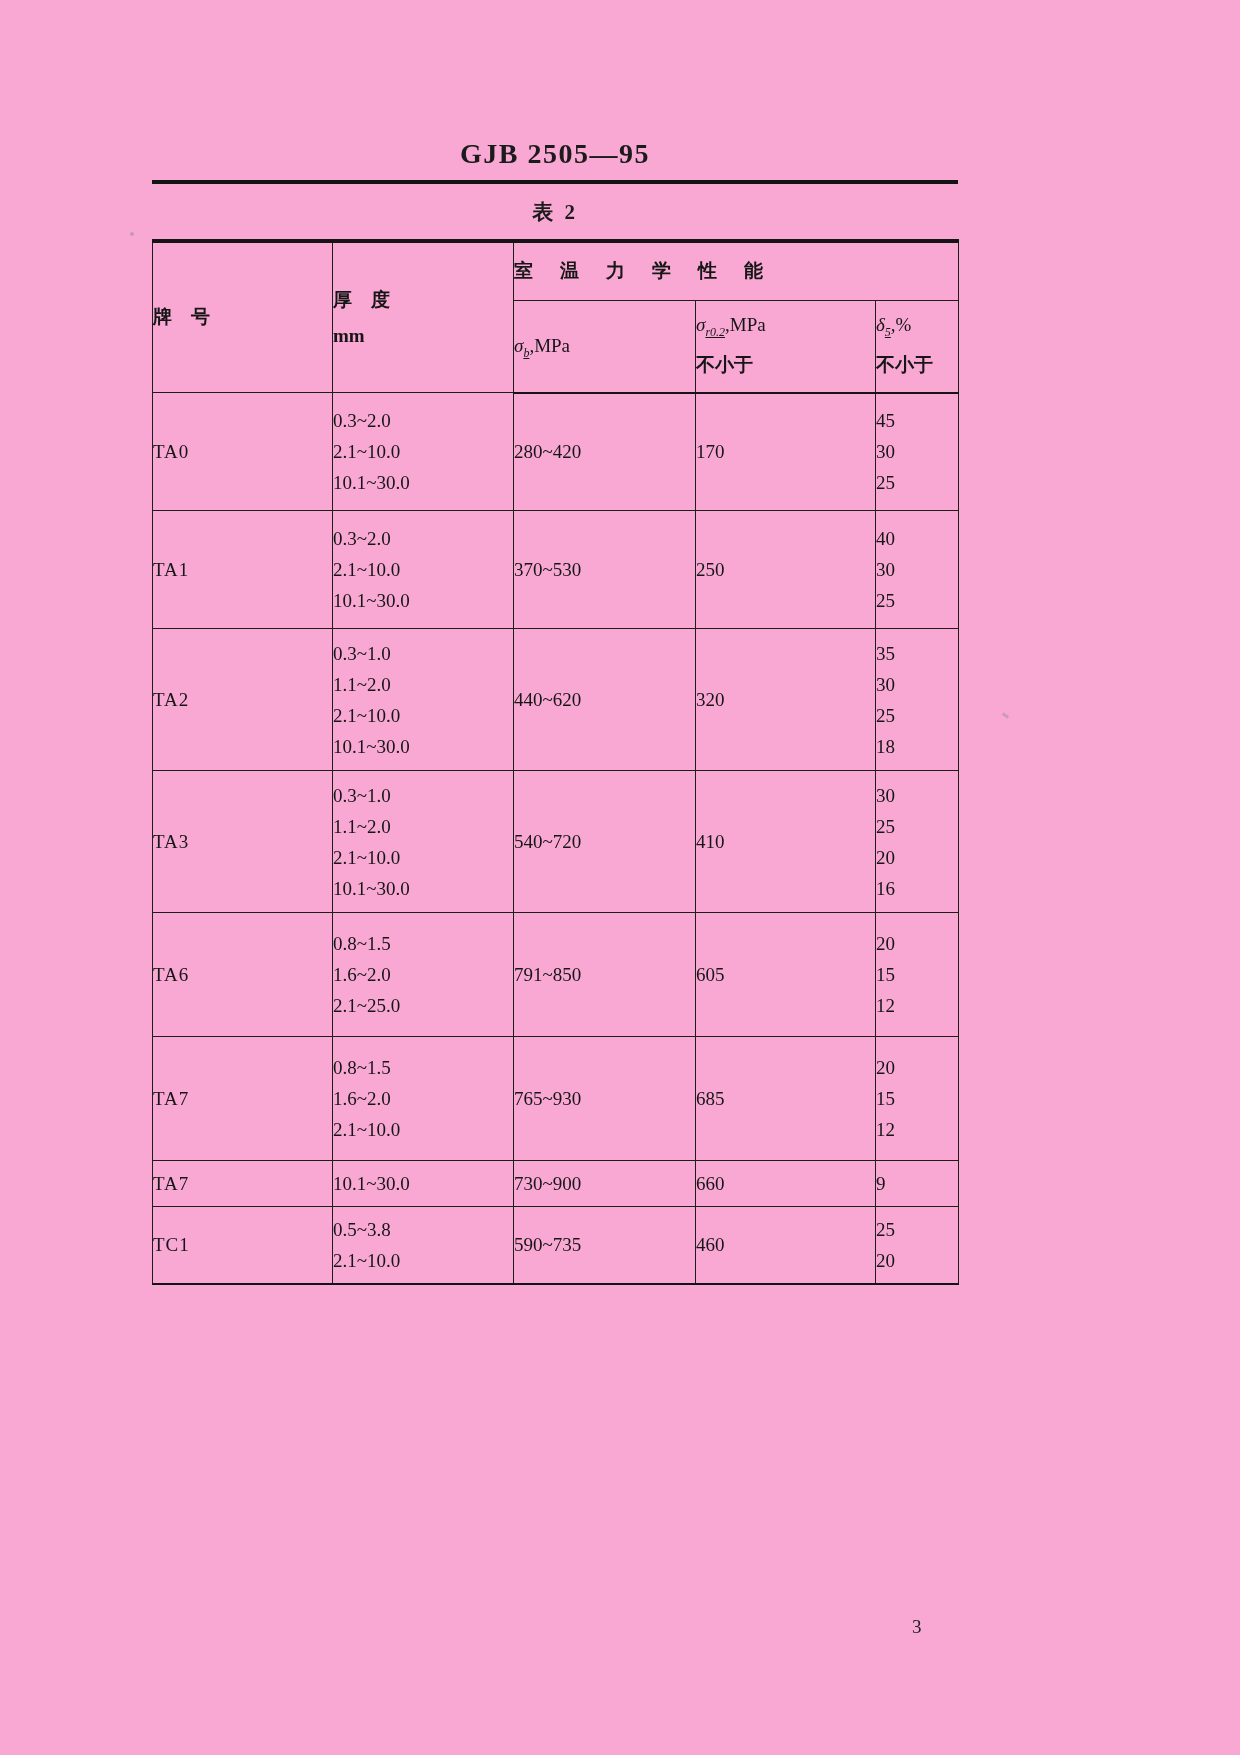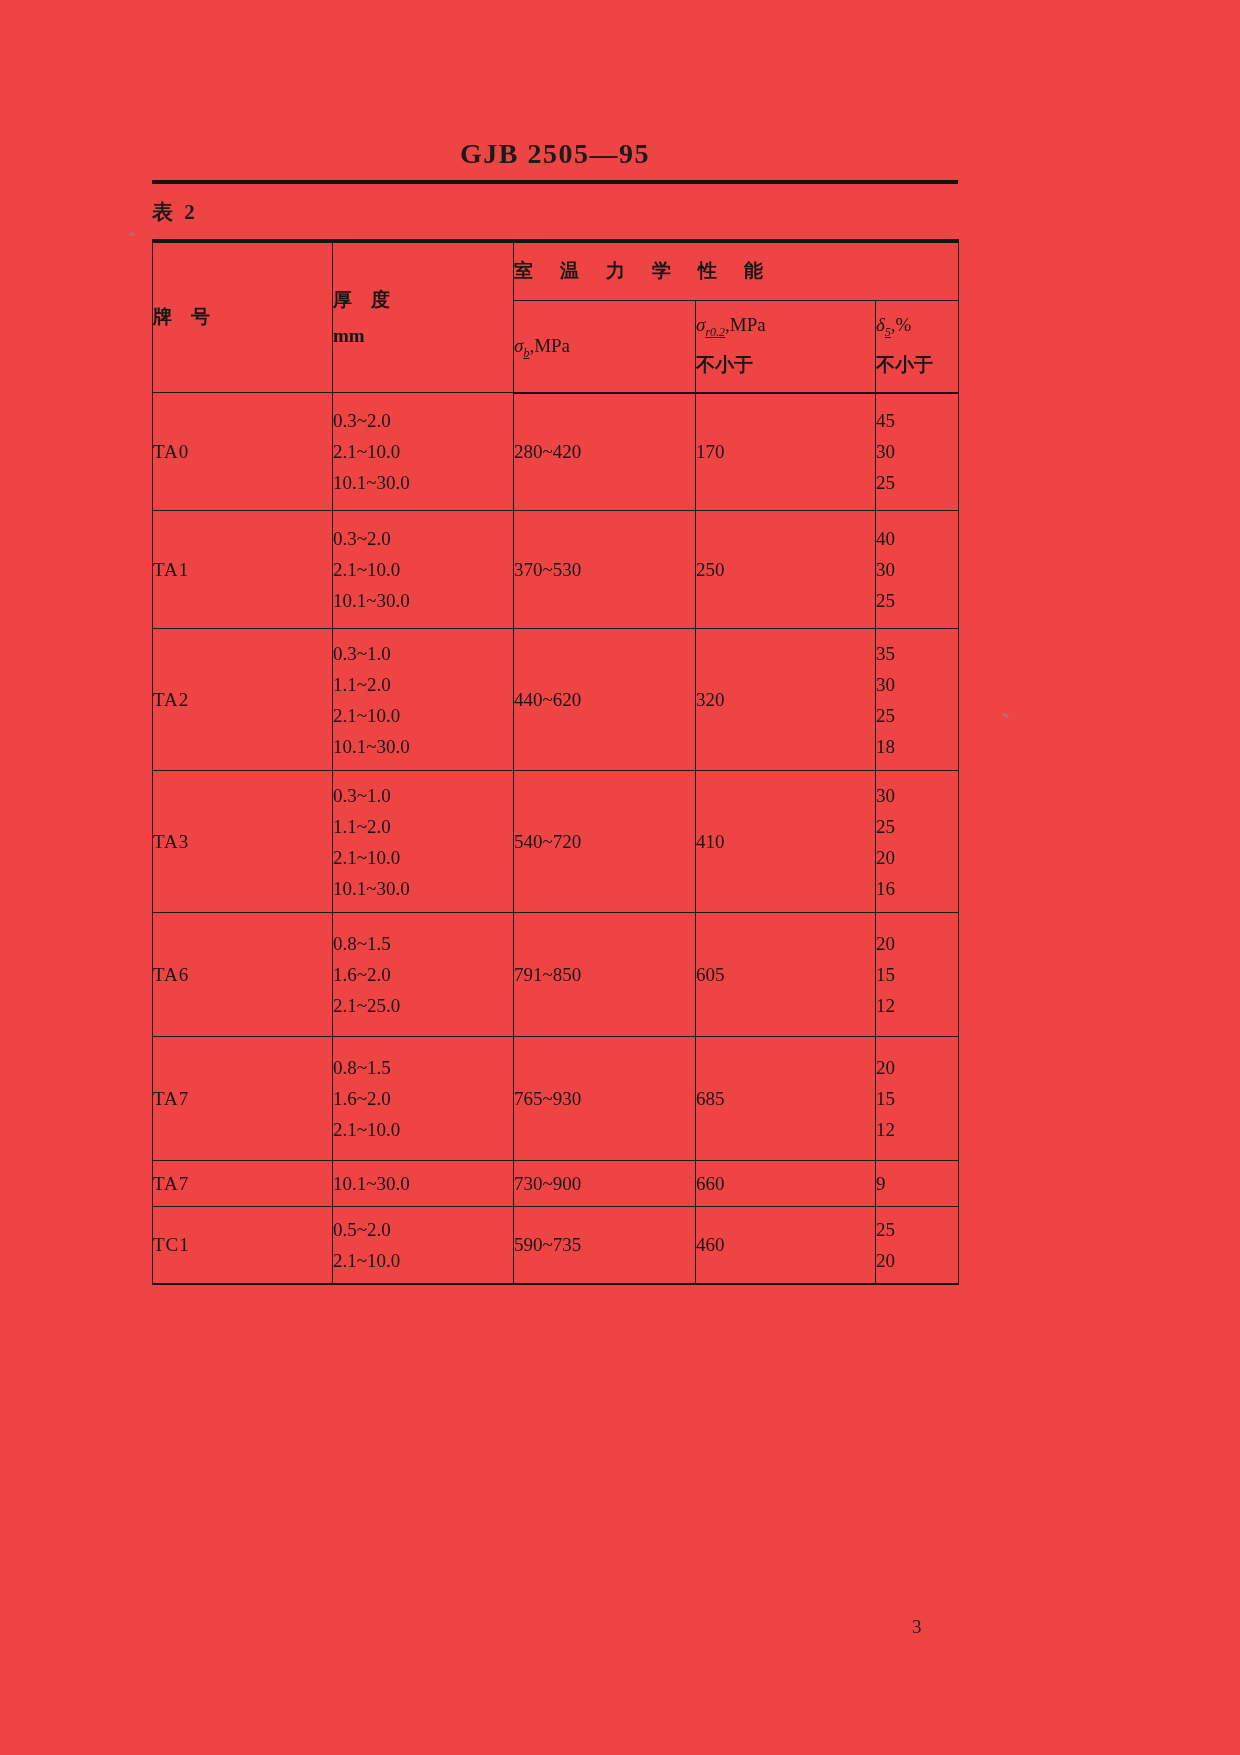--- a/index.html
+++ b/index.html
@@ -5,21 +5,21 @@
   * { margin:0; padding:0; box-sizing:border-box; }
   html,body { width:1240px; height:1755px; }
   body {
     background:#ffffff;
     font-family:"Liberation Serif","DejaVu Serif",serif;
     color:#1b1b1b;
   }
   .page {
     position:relative;
     width:1240px; height:1755px;
-    background:#ef4444;
+    background:#f9a8d4;
     overflow:hidden;
   }
   .content {
     position:absolute;
     left:152px; top:0;
     width:806px;
   }
   .doc-number {
     margin-top:138px;
     text-align:center;
@@ -27,20 +27,21 @@
     font-weight:bold;
     letter-spacing:1.5px;
   }
   .rule {
     margin-top:10px;
     height:3.5px;
     background:#141414;
   }
   .caption {
     margin-top:14px;
+    text-align:center;
     font-size:21px;
     font-weight:600;
     letter-spacing:3px;
   }
   table.props {
     margin-top:13px;
     width:806px;
     border-collapse:collapse;
     table-layout:fixed;
     border-top:4px solid #141414;
@@ -240,21 +241,21 @@
         <td>730~900</td>
         <td>660</td>
         <td>
           <div class="ln">9</div>
         </td>
       </tr>
 
       <tr class="rh7">
         <td class="grade">TC1</td>
         <td>
-          <div class="ln">0.5~2.0</div>
+          <div class="ln">0.5~3.8</div>
           <div class="ln">2.1~10.0</div>
         </td>
         <td>590~735</td>
         <td>460</td>
         <td>
           <div class="ln">25</div>
           <div class="ln">20</div>
         </td>
       </tr>
       </tbody>

